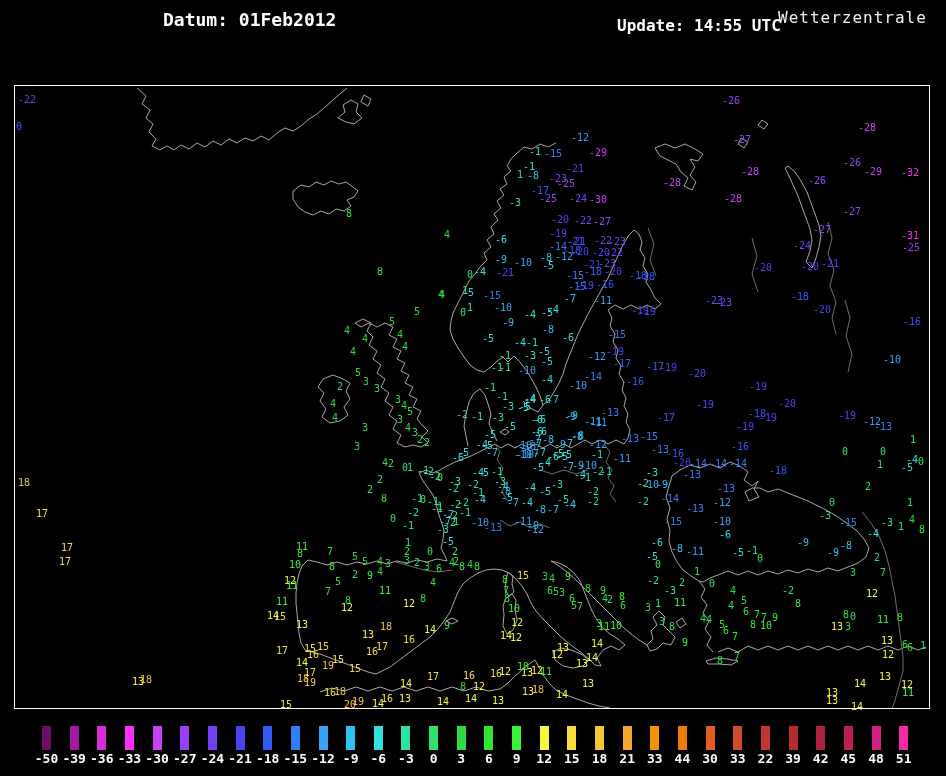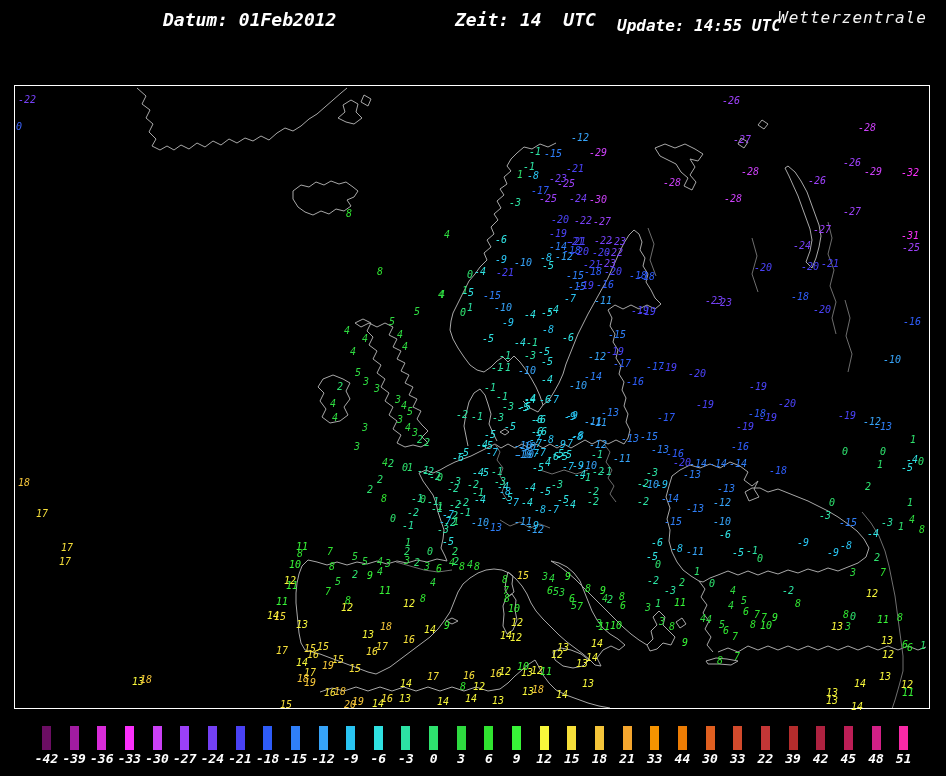--- a/index.html
+++ b/index.html
@@ -1,17 +1,17 @@
 <!DOCTYPE html>
 <html><head>
 <meta charset="utf-8">
 <style>
   html,body{margin:0;padding:0;background:#000;}
   #page{position:relative;width:946px;height:776px;background:#000;overflow:hidden;
-        font-family:"DejaVu Sans Mono",monospace;font-style:italic;}
+        font-family:"DejaVu Sans Mono",monospace;}
   .hdr{position:absolute;color:#fff;white-space:pre;}
   #h-datum{left:163px;top:9px;font-size:18px;font-weight:bold;}
   #h-zeit{left:455px;top:9px;font-size:18px;font-weight:bold;}
   #h-update{left:617px;top:16px;font-size:16px;font-weight:bold;}
   #h-brand{left:778px;top:8px;font-size:16px;font-weight:normal;color:#f2f2f2;letter-spacing:1px;}
   #h-title{left:0;top:46px;width:946px;text-align:center;font-size:22px;font-weight:bold;}
   #map{position:absolute;left:0;top:0;width:946px;height:776px;}
   #frame{position:absolute;left:14px;top:85px;width:916px;height:624px;border:1px solid #fff;box-sizing:border-box;}
   #stations{position:absolute;left:0;top:0;width:946px;height:776px;overflow:hidden;}
   .stn{position:absolute;transform:translate(-50%,-50%);font-size:10px;line-height:10px;white-space:pre;}
@@ -19,21 +19,20 @@
   #colorbar .clab{position:absolute;top:751px;width:34px;margin-left:-17px;text-align:center;
                   color:#fff;font-size:13px;font-weight:bold;}
   svg{position:absolute;left:0;top:0;}
 </style>
 </head>
 <body>
 
 <div id="page">
 
   <div class="hdr" id="h-datum">Datum: 01Feb2012</div>
-  <div class="hdr" id="h-zeit">Zeit: 14  UTC</div>
   <div class="hdr" id="h-update">Update: 14:55 UTC</div>
   <div class="hdr" id="h-brand">Wetterzentrale</div>
 
   <div id="map">
     <svg width="946" height="776" viewBox="0 0 946 776">
       <g fill="none" stroke="#a8a8a8" stroke-width="1" stroke-linejoin="round">
         <path d="M137,88 L146,96 142,104 150,110 146,118 153,124 149,132 156,139 152,146"></path>
         <path d="M152,146 L160,150 167,146 174,150 181,145 189,149 197,143 205,147 213,141 221,145 229,139 237,143 245,138 253,141 261,136 269,140 277,133 285,128 293,131 301,126 309,119 317,114 325,107 333,100 341,93 347,88"></path>
         <path d="M338,118 L345,112 343,105 351,100 358,104 356,112 362,118 354,124 346,122 338,118 M364,95 L371,99 368,106 361,102 364,95"></path>
         <path d="M293,191 L301,185 309,187 316,182 324,185 331,181 339,184 346,182 353,187 358,191 354,197 347,200 351,206 344,211 336,209 329,214 321,211 313,215 305,212 298,207 293,199 293,191"></path>
@@ -560,21 +559,21 @@
         <div class="stn" style="left: 330px; top: 693px; color: rgb(246, 223, 58);">16</div>
         <div class="stn" style="left: 340px; top: 692px; color: rgb(245, 197, 58);">18</div>
         <div class="stn" style="left: 350px; top: 705px; color: rgb(245, 197, 58);">20</div>
         <div class="stn" style="left: 358px; top: 702px; color: rgb(245, 197, 58);">19</div>
         <div class="stn" style="left: 378px; top: 704px; color: rgb(247, 247, 59);">14</div>
       </div>
   </div>
 
   <div id="colorbar">
       <div class="cbar" style="left: 42px; background: rgb(107, 14, 99);"></div>
-      <div class="clab" style="left: 46.5px;">-42</div>
+      <div class="clab" style="left: 46.5px;">-50</div>
       <div class="cbar" style="left: 69.65px; background: rgb(161, 28, 161);"></div>
       <div class="clab" style="left: 74.15px;">-39</div>
       <div class="cbar" style="left: 97.3px; background: rgb(217, 44, 217);"></div>
       <div class="clab" style="left: 101.8px;">-36</div>
       <div class="cbar" style="left: 124.95px; background: rgb(251, 48, 251);"></div>
       <div class="clab" style="left: 129.45px;">-33</div>
       <div class="cbar" style="left: 152.6px; background: rgb(203, 64, 246);"></div>
       <div class="clab" style="left: 157.1px;">-30</div>
       <div class="cbar" style="left: 180.25px; background: rgb(155, 64, 247);"></div>
       <div class="clab" style="left: 184.75px;">-27</div>

